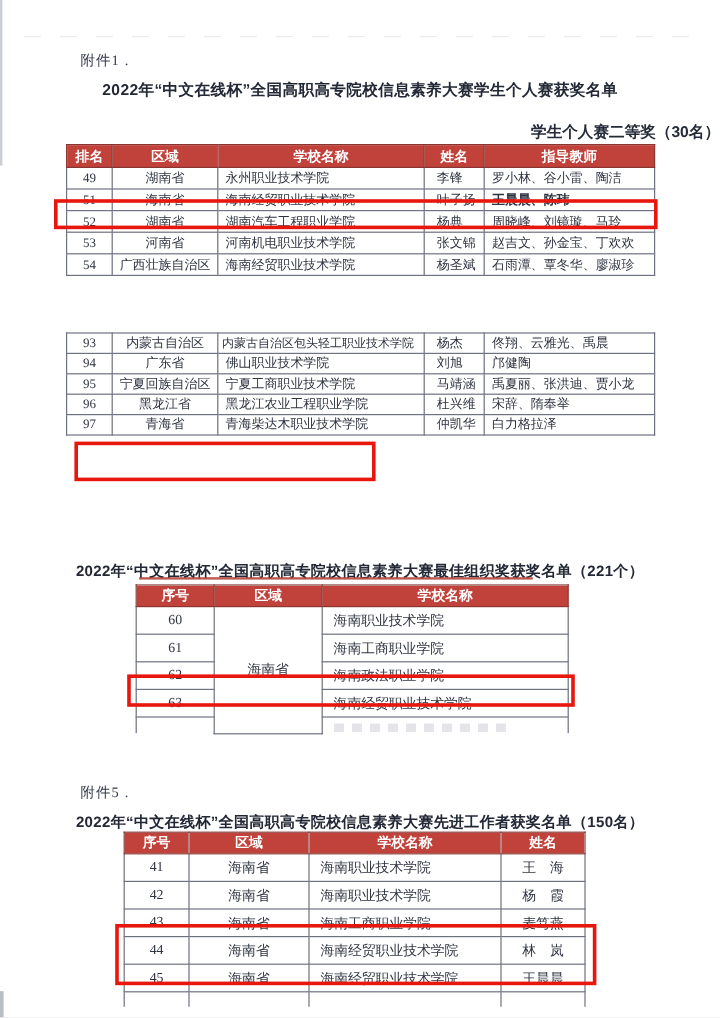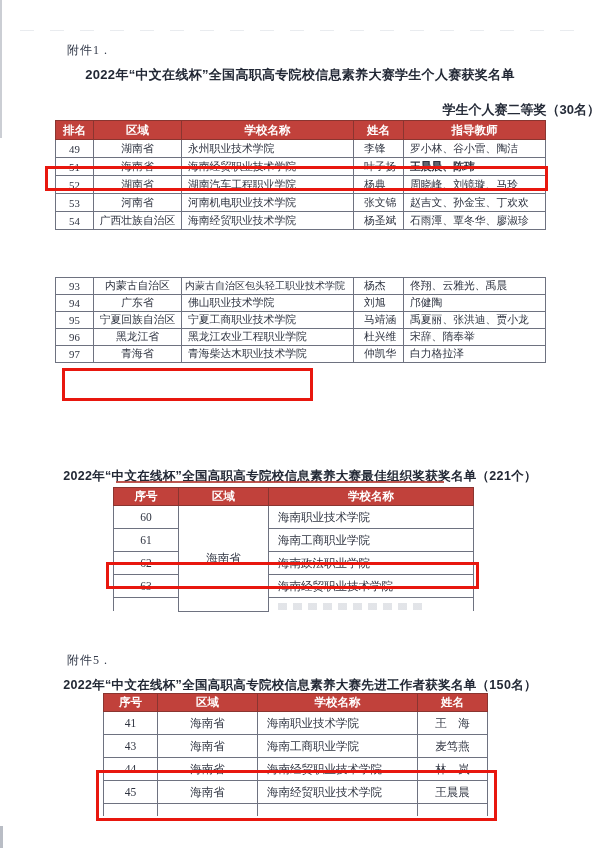--- a/index.html
+++ b/index.html
@@ -254,20 +254,26 @@
       <th>学校名称</th>
       <th>姓名</th>
     </tr>
     <tr>
       <td class="c">41</td>
       <td class="c">海南省</td>
       <td class="lpad" style="padding-left:9px;">海南职业技术学院</td>
       <td class="c">王　海</td>
     </tr>
     <tr>
+      <td class="c">42</td>
+      <td class="c">海南省</td>
+      <td class="lpad" style="padding-left:9px;">海南职业技术学院</td>
+      <td class="c">杨　霞</td>
+    </tr>
+    <tr>
       <td class="c">43</td>
       <td class="c">海南省</td>
       <td class="lpad" style="padding-left:9px;">海南工商职业学院</td>
       <td class="c">麦笃燕</td>
     </tr>
     <tr>
       <td class="c">44</td>
       <td class="c">海南省</td>
       <td class="lpad" style="padding-left:9px;">海南经贸职业技术学院</td>
       <td class="c">林　岚</td>

